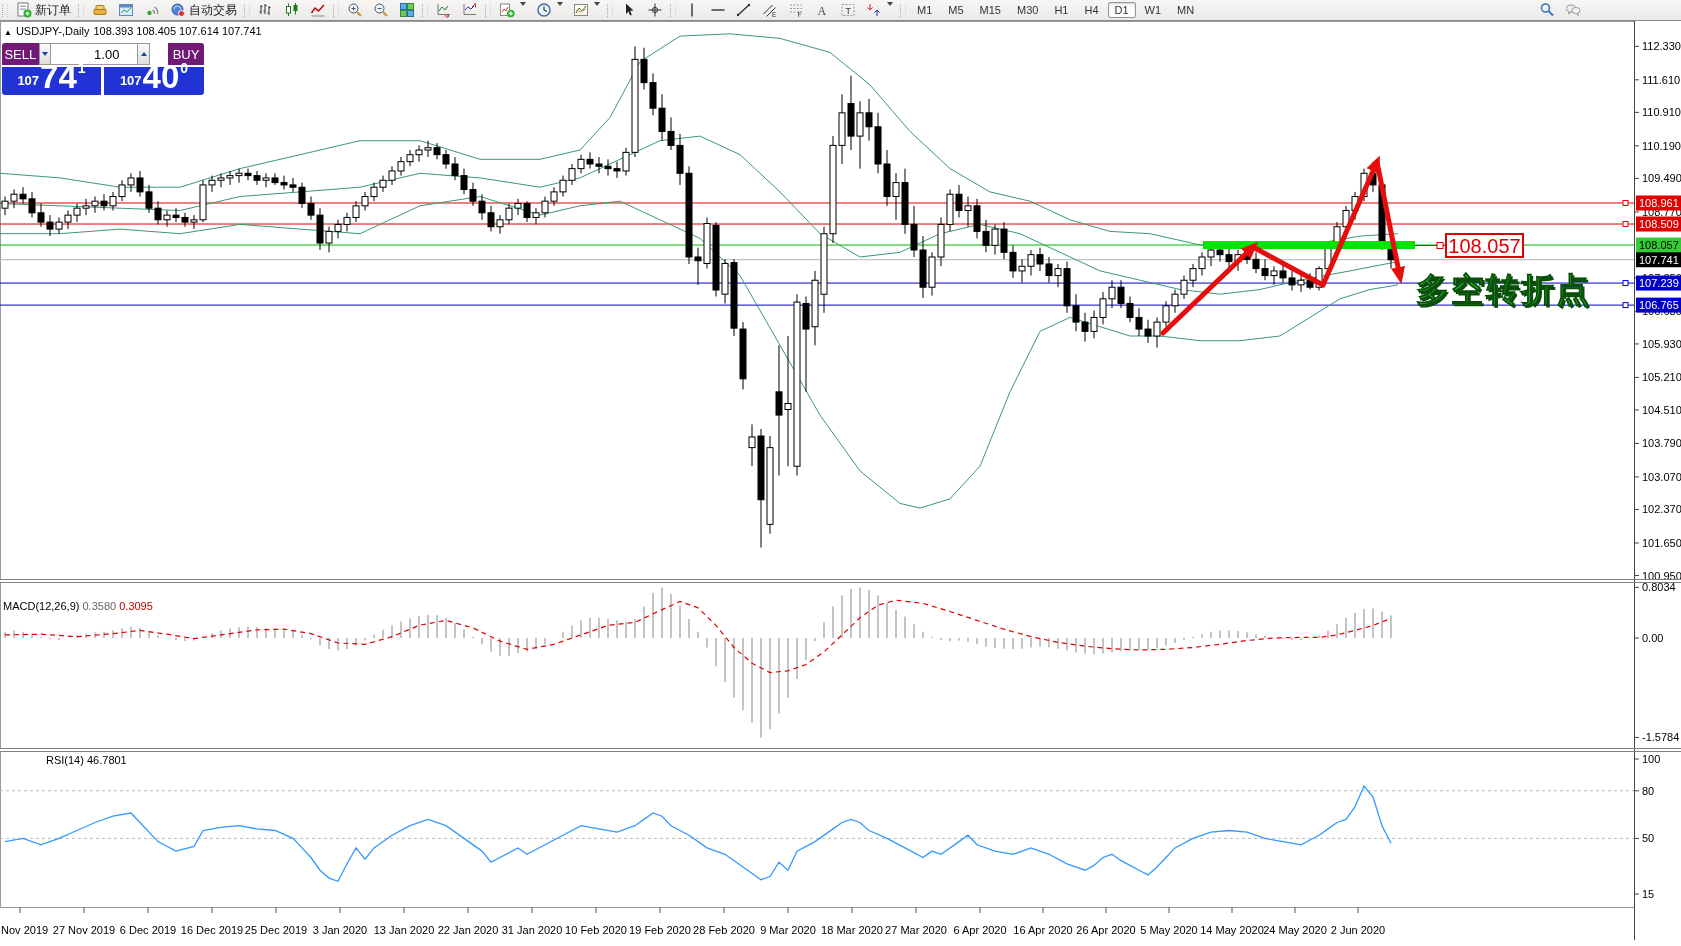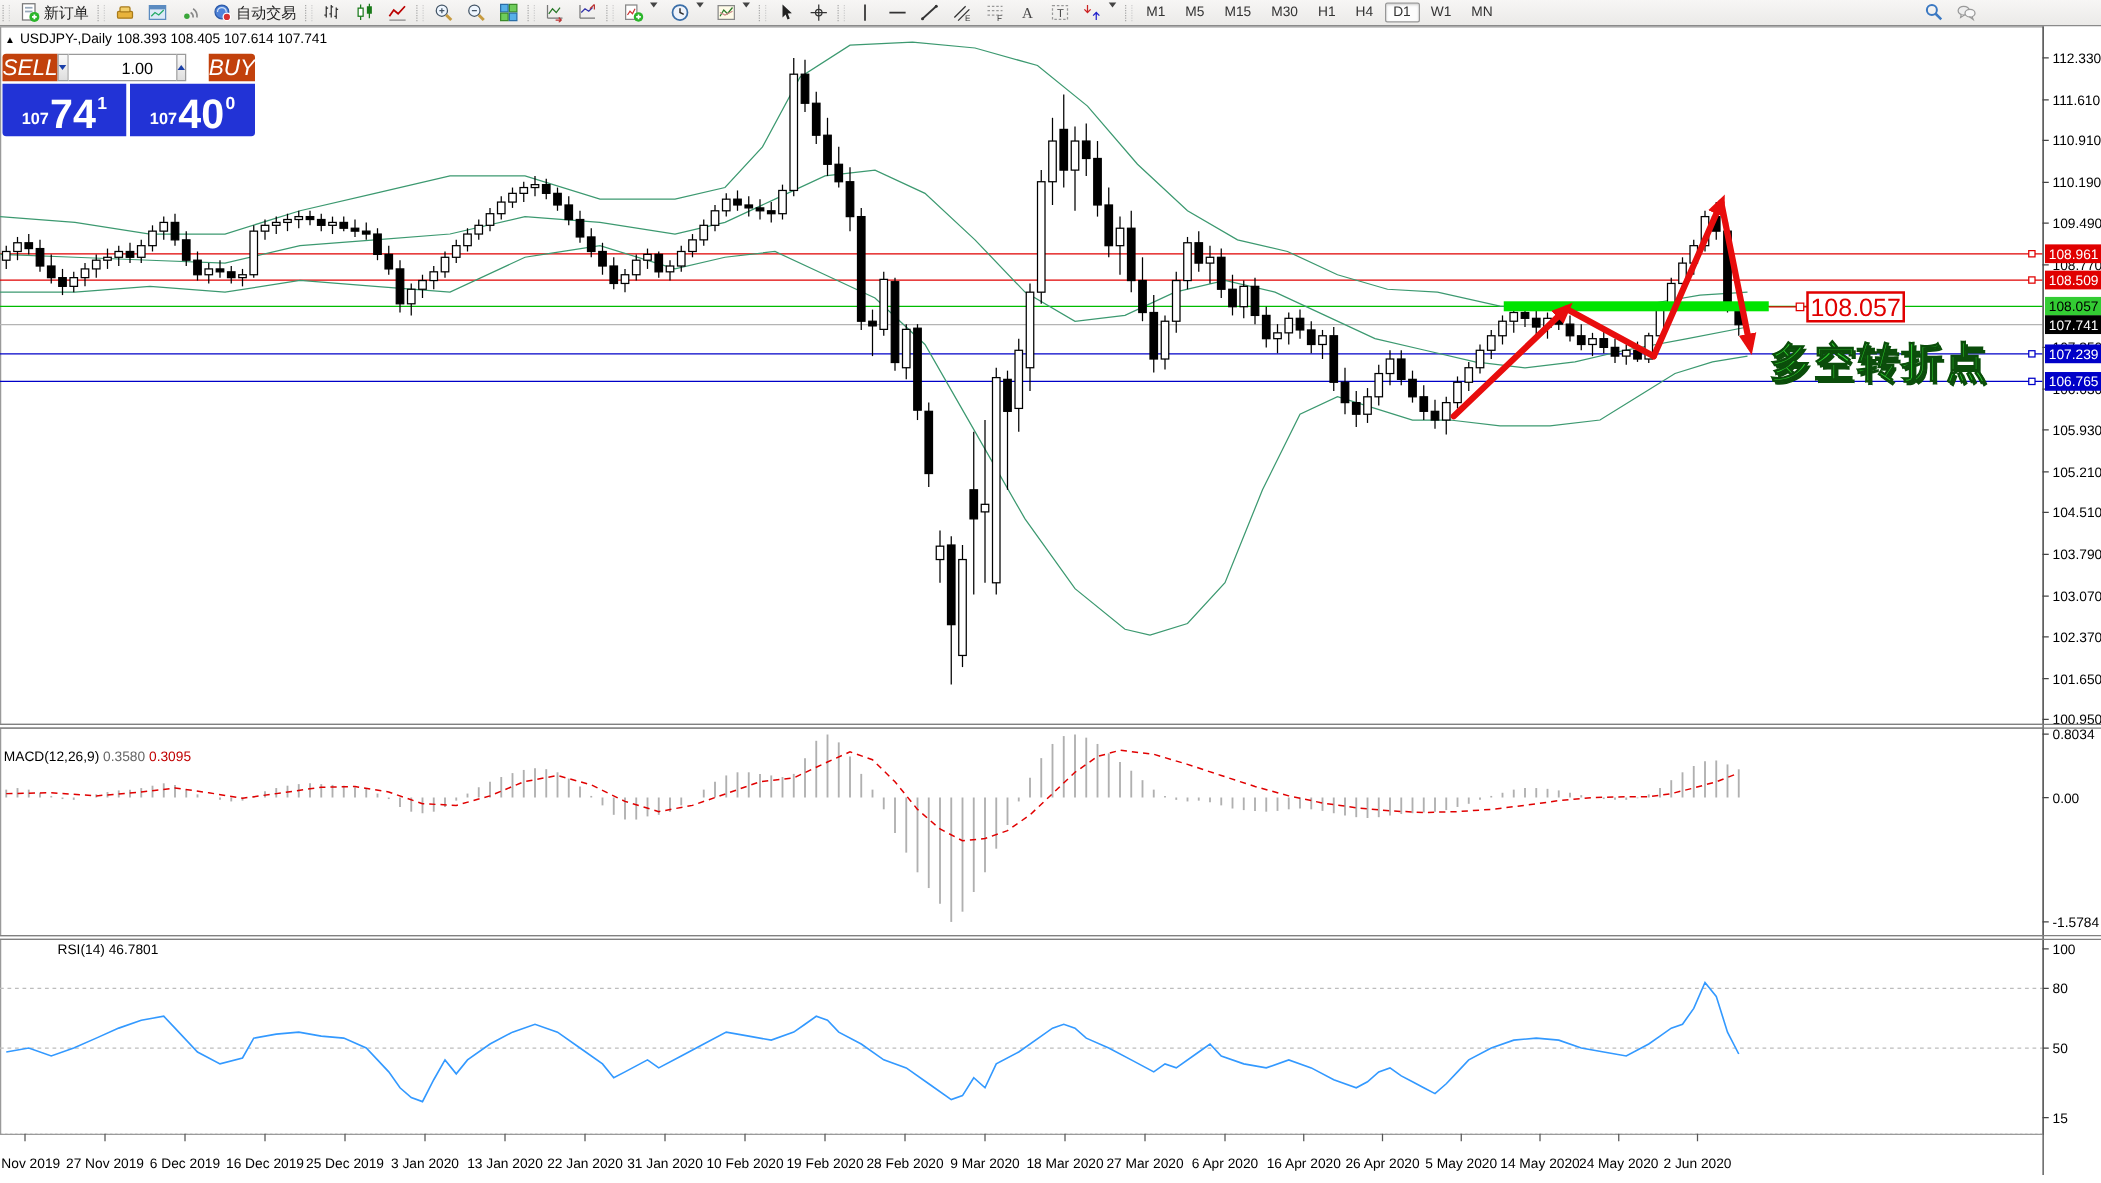--- a/index.html
+++ b/index.html
@@ -14,28 +14,28 @@
   .tf{padding:1px 6px;margin:0 1px;font-size:11px;color:#333;border:1px solid transparent;border-radius:2px;}
   .tf.active{background:#fdfdfd;border:1px solid #979797;box-shadow:inset 0 1px 2px rgba(0,0,0,.18);}
   .tb-right{position:absolute;left:1534px;top:0;display:flex;align-items:center;height:20px;}
   
   .symbol-line{position:absolute;left:4px;top:25px;font-size:11px;color:#000;z-index:4;}
   .symbol-line .marker{font-size:8px;margin-right:4px;}
   .symbol-line span{margin-right:4px;}
   
   .trade-panel{position:absolute;left:2px;top:43px;width:202px;z-index:6;font-family:"Liberation Sans",sans-serif;}
   .tp-row1{display:flex;height:22px;}
-  .btn-sell,.btn-buy{background:#c2410c;color:#fff;font-size:18px;display:flex;align-items:center;justify-content:center;font-style:italic;}
+  .btn-sell,.btn-buy{background:#701a75;color:#fff;font-size:13px;display:flex;align-items:center;justify-content:center;}
   .btn-sell{width:48px;border-radius:3px 0 0 0;}
   .btn-buy{width:47px;margin-left:18px;border-radius:0 3px 0 0;}
   .spin{width:14px;background:linear-gradient(#fafafa,#dedede);border:1px solid #9a9a9a;display:flex;align-items:center;justify-content:center;}
   .spin .tri-up{width:0;height:0;border-left:3px solid transparent;border-right:3px solid transparent;border-bottom:4px solid #1a3fa8;}
   .spin .tri-dn{width:0;height:0;border-left:3px solid transparent;border-right:3px solid transparent;border-top:4px solid #1a3fa8;}
   .vol{width:68px;border:1px solid #9a9a9a;border-left:none;border-right:none;text-align:right;padding:0 18px 0 0;font-size:13px;color:#000;outline:none;}
-  .tp-row2{display:flex;margin-top:2px;height:42px;}
+  .tp-row2{display:flex;margin-top:2px;height:28px;}
   .price-box{background:#2233d6;color:#fff;display:flex;align-items:flex-end;justify-content:center;padding-bottom:3px;}
   .price-box.sell{width:99px;border-radius:0 0 0 3px;}
   .price-box.buy{width:100px;margin-left:3px;border-radius:0 0 3px 0;}
   .price-box .prefix{font-size:13px;font-weight:600;margin:0 1px 4px 0;}
   .price-box .big{font-size:33px;font-weight:600;line-height:30px;margin-top:44px;}
   .price-box .sup{font-size:14px;font-weight:600;margin:0 0 16px 1px;}
   
   .ind-label{position:absolute;font-size:11px;color:#000;z-index:4;}
   .ind-label .v-main{color:#666;}
   .ind-label .v-sig{color:#c00000;}

